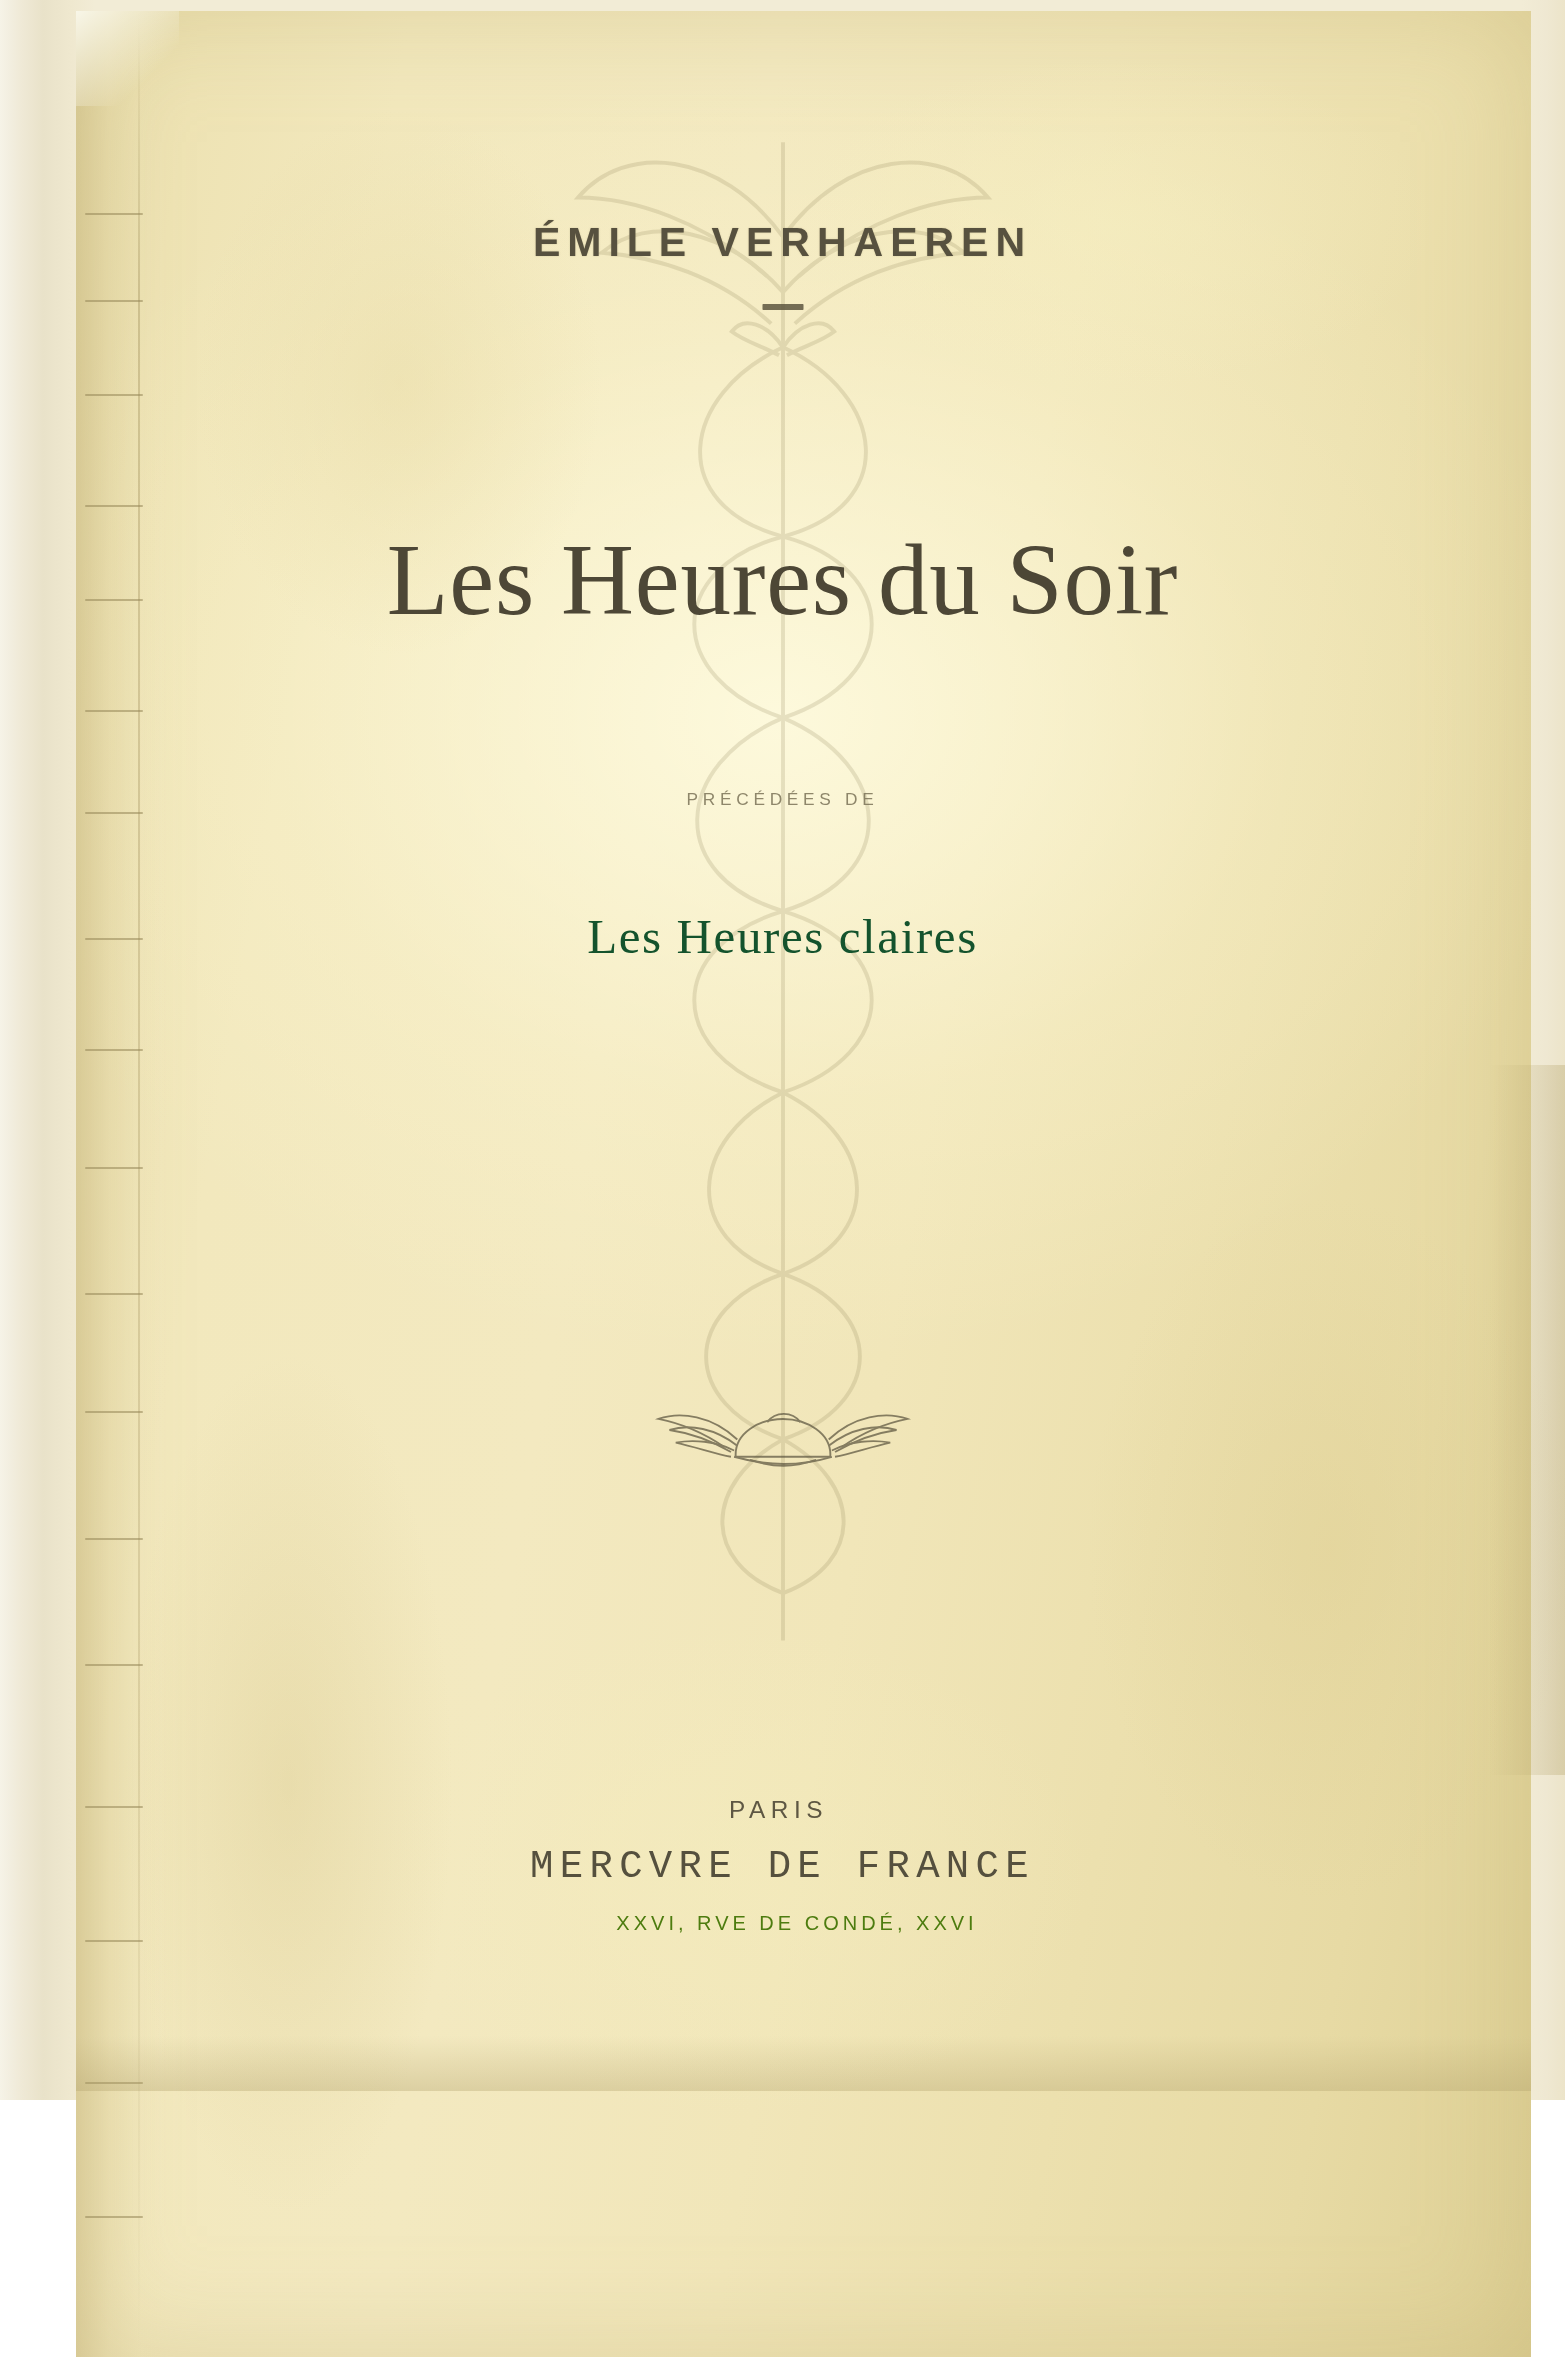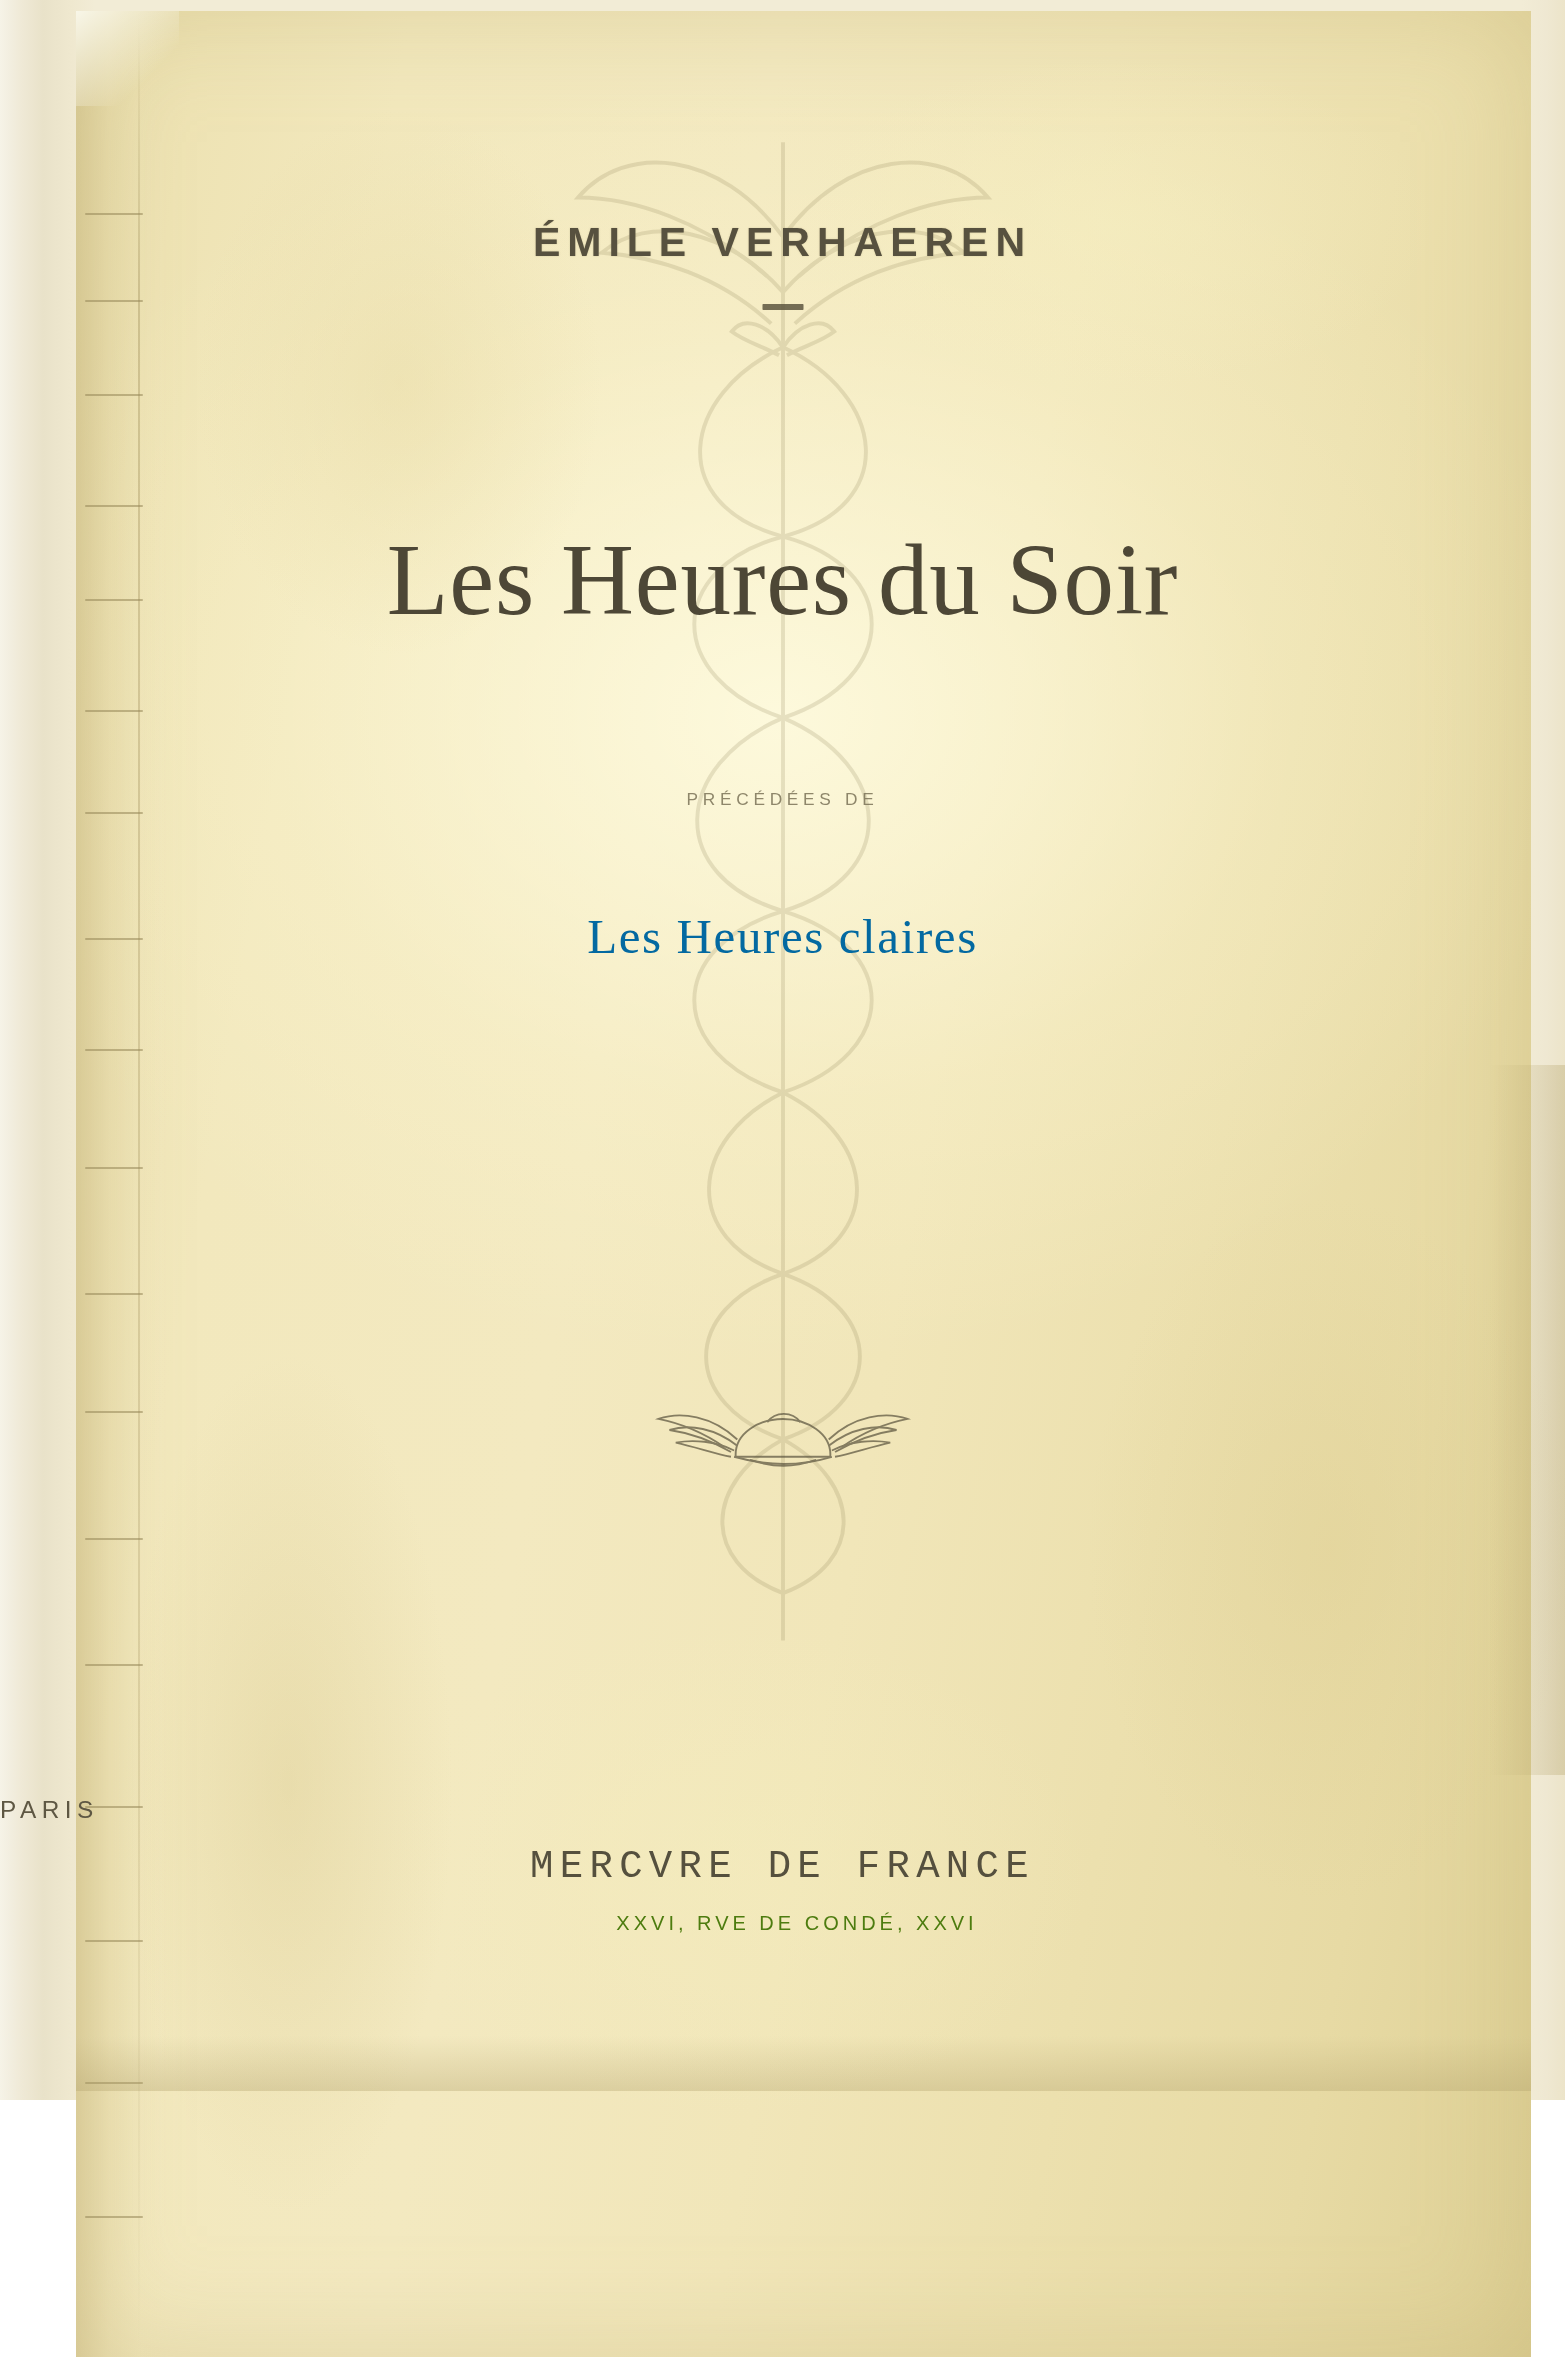--- a/index.html
+++ b/index.html
@@ -171,40 +171,41 @@
     letter-spacing: 4.7px;
     color: #7b7358;
     opacity: .85;
   }
 
   .sub-1, .sub-2 {
     position: absolute;
     left: 0; right: 0;
     text-align: center;
     font-family: "Liberation Serif", serif;
-    color: #0369a1;
+    color: #14532d;
     letter-spacing: 1.6px;
   }
   .sub-1 { top: 908px; font-size: 49px; }
   .sub-2 { top: 1029px; font-size: 49px; }
 
   .device {
     position: absolute;
     top: 1384px;
     left: 50%;
     transform: translateX(-50%);
     width: 268px;
     height: 103px;
     opacity: .72;
   }
 
   .imprint-city {
     position: absolute;
     top: 1796px;
     left: 0; right: 8px;
+    text-align: center;
     font-family: "Liberation Sans", sans-serif;
     font-size: 24.4px;
     letter-spacing: 5.5px;
     color: #5e5743;
   }
   .imprint-publisher {
     position: absolute;
     top: 1845px;
     left: 0; right: 0;
     text-align: center;

